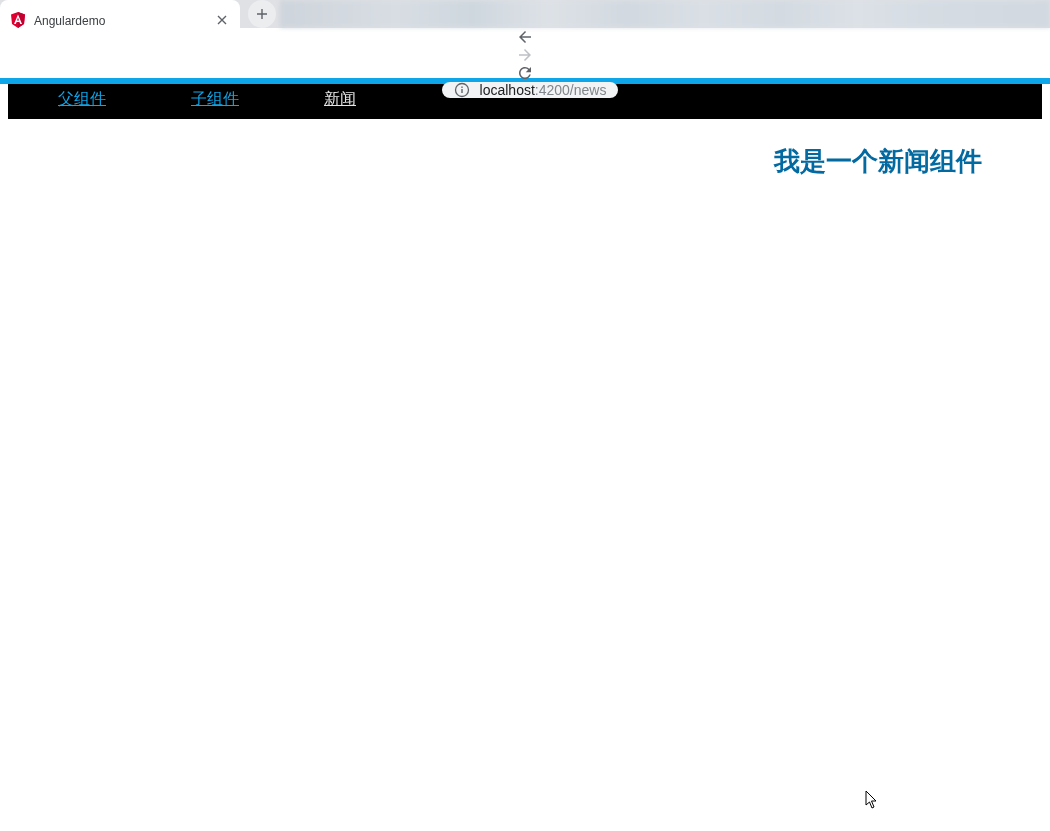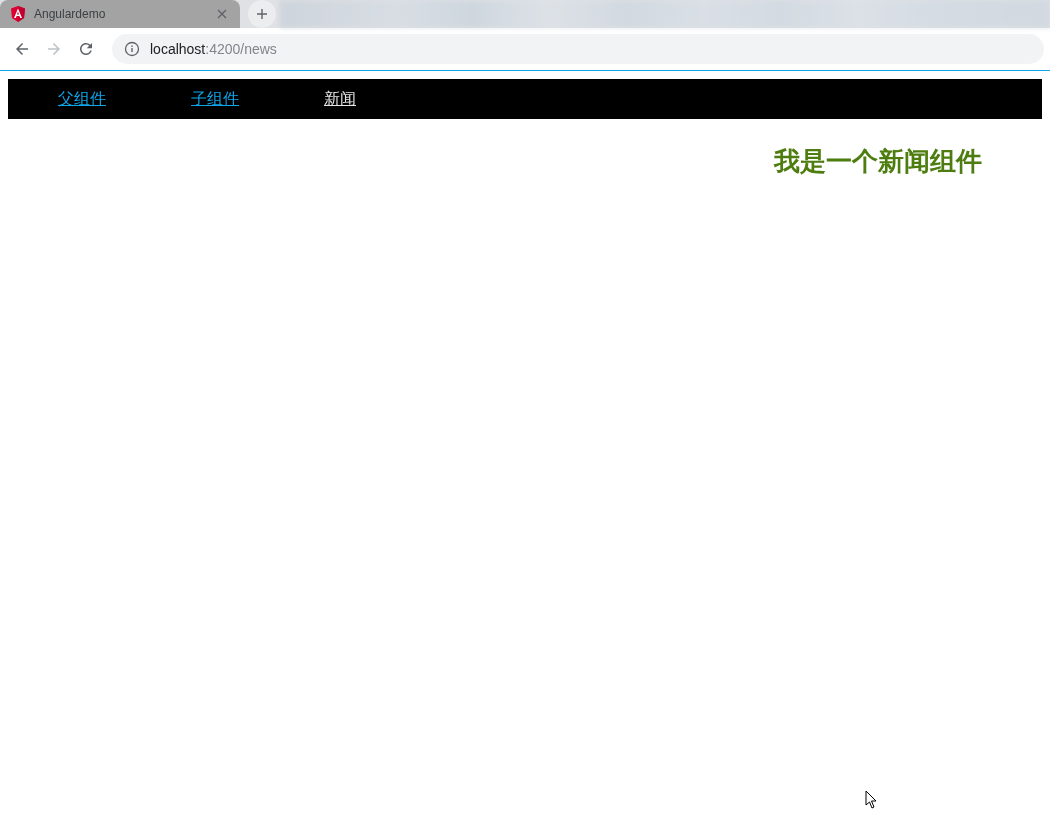--- a/index.html
+++ b/index.html
@@ -25,25 +25,25 @@
     
     .tab-strip {
       height: 28px;
       display: flex;
       align-items: flex-end;
       padding-left: 0;
       position: relative;
     }
     
     .tab {
-      background: #a3a3a3;
+      background: #ffffff;
       height: 28px;
       width: 240px;
       display: flex;
-      align-items: center;
+      align-items: flex-end;
       padding: 0 10px;
       border-top-left-radius: 8px;
       border-top-right-radius: 8px;
       font-size: 12px;
       color: #3c4043;
       position: relative;
     }
     
     .tab-favicon {
       width: 16px;
@@ -99,21 +99,22 @@
       filter: blur(2px);
       opacity: 0.7;
     }
     
     .toolbar {
       background: #fff;
       height: 56px;
       display: flex;
       align-items: center;
       padding: 0 6px;
-      border-bottom: 1px solid #0ea5e9;
+      border-bottom: 6px solid #0ea5e9;
+      flex-direction: column;
     }
     
     .nav-btn {
       width: 32px;
       height: 32px;
       display: flex;
       align-items: center;
       justify-content: center;
       color: #5f6368;
       cursor: pointer;
@@ -178,21 +179,21 @@
     }
     
     .nav-link.active {
       color: #e5e5e5;
     }
     
     .page-heading {
       text-align: right;
       font-size: 26px;
       font-weight: bold;
-      color: #4d7c0f;
+      color: #0369a1;
       margin-top: 25px;
       padding-right: 60px;
     }
     
     .cursor-pointer {
       position: absolute;
       left: 865px;
       top: 790px;
     }
   </style>

